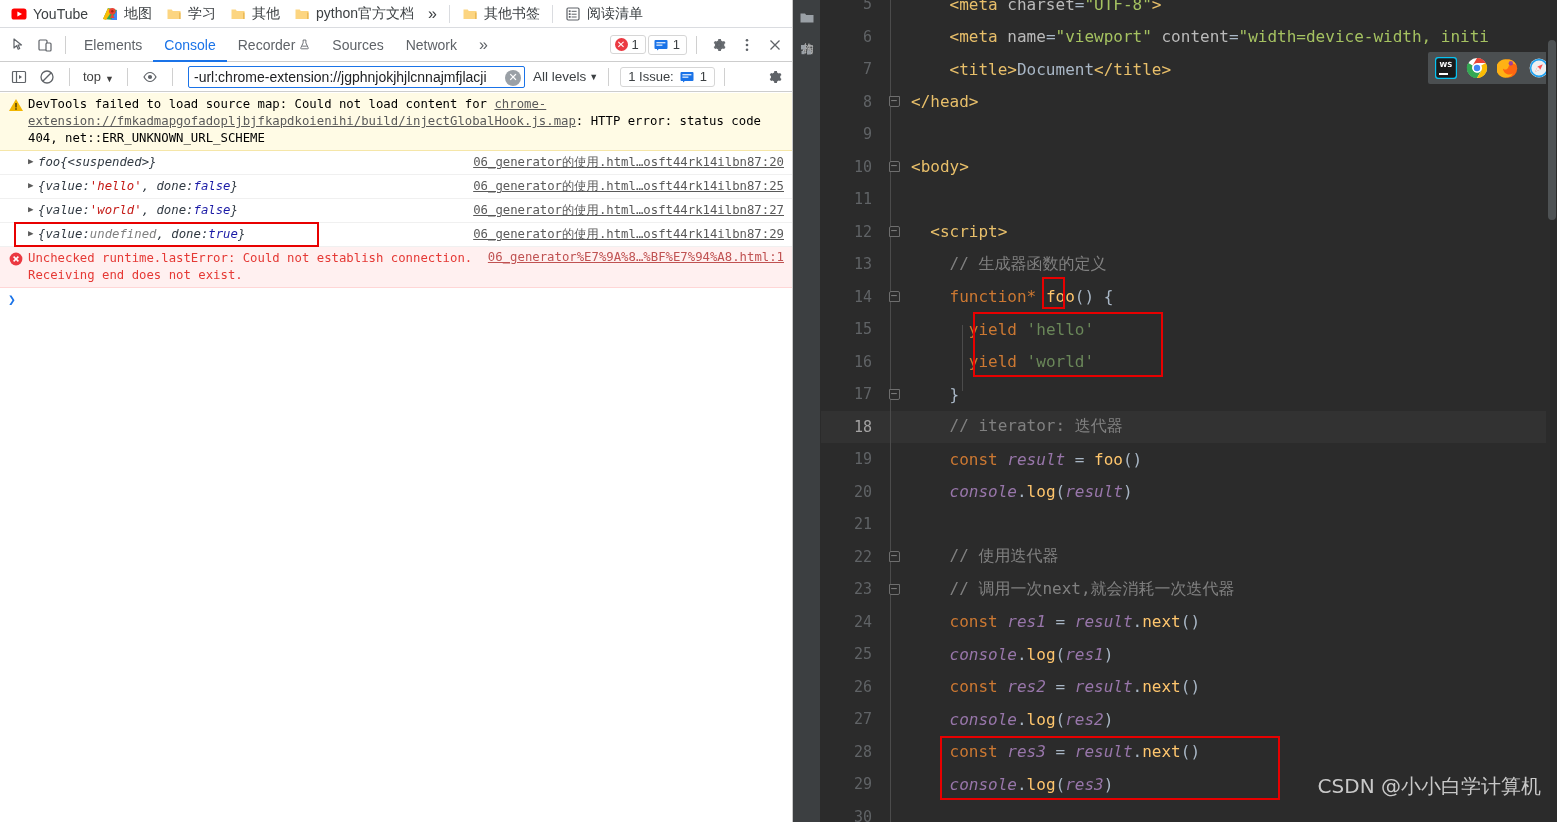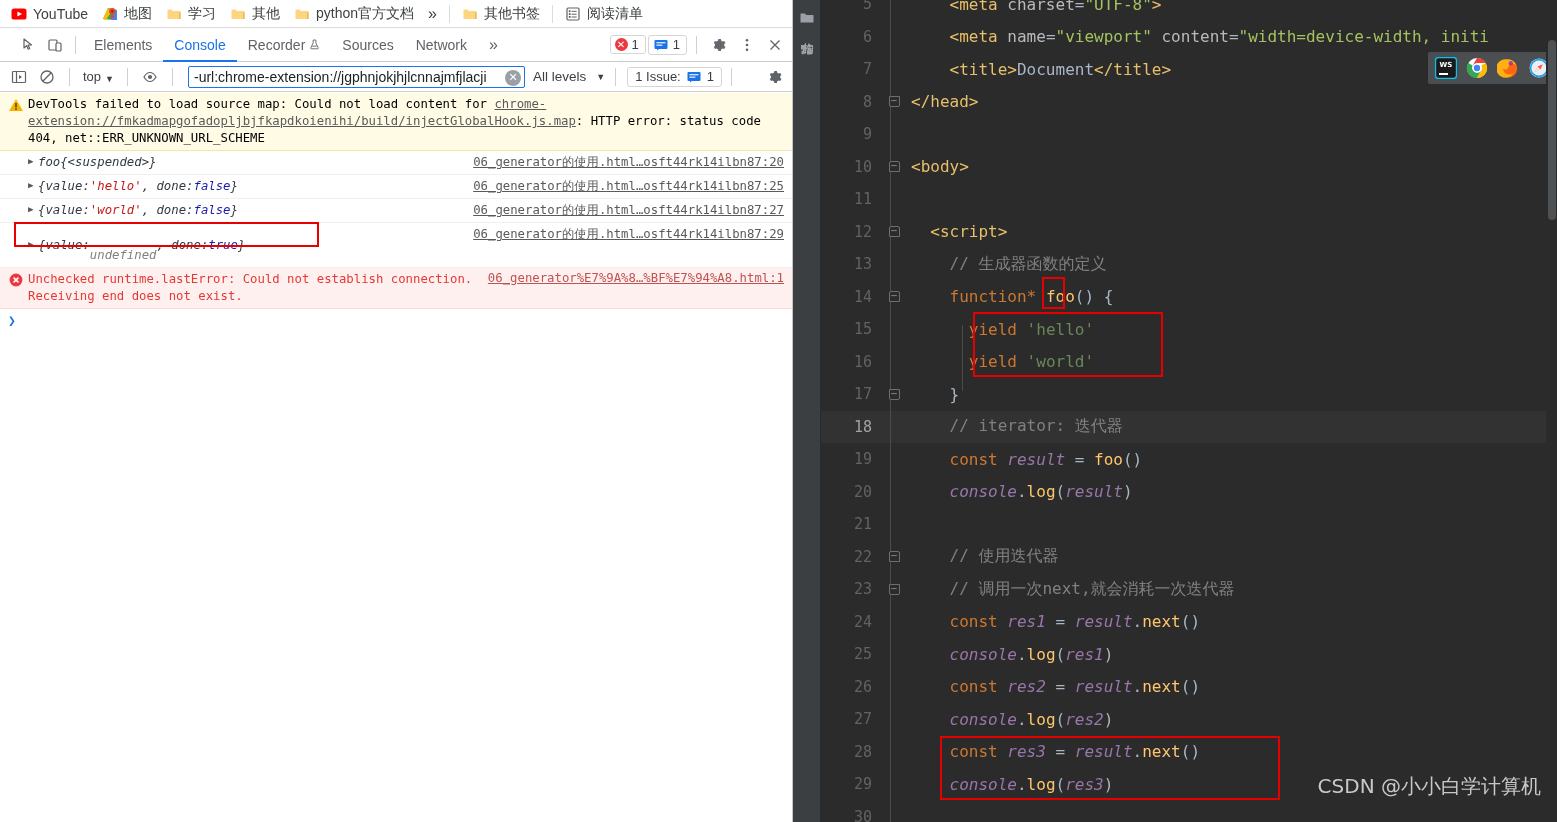--- a/index.html
+++ b/index.html
@@ -39,21 +39,21 @@
   .bm-sep { width: 1px; height: 18px; background: #dadce0; margin: 0 5px; }
 
   .ico { width: 16px; height: 16px; flex: 0 0 16px; display: block; }
 
   
   .dt-tabbar {
     height: 34px;
     display: flex; align-items: center;
     background: #fff;
     border-bottom: 1px solid #cdcdcd;
-    padding-left: 16px;
+    padding-left: 6px;
     position: relative;
   }
   .dt-iconbtn {
     width: 26px; height: 26px;
     display: flex; align-items: center; justify-content: center;
     border-radius: 3px; cursor: pointer;
   }
   .dt-vsep { width: 1px; height: 18px; background: #d0d0d0; margin: 0 7px; }
   .dt-tab {
     height: 34px; line-height: 34px;
@@ -114,21 +114,21 @@
     background: transparent;
     font-family: "Liberation Sans", sans-serif;
   }
   .filter-clear {
     position: absolute; right: 3px; top: 3px;
     width: 16px; height: 16px; border-radius: 50%;
     background: #9aa0a6; color: #fff;
     font-size: 11px; line-height: 16px; text-align: center;
     cursor: pointer; font-family: "DejaVu Sans", sans-serif;
   }
-  .lvl-select { font-size: 13.5px; color: #3c4043; display:flex; align-items:center; gap:10px; cursor:pointer; }
+  .lvl-select { font-size: 13.5px; color: #3c4043; display:flex; align-items:center; gap:3px; cursor:pointer; }
   .issue-box {
     border: 1px solid #d6d6d6; border-radius: 3px;
     padding: 1px 7px; font-size: 13px; color: #3c4043;
     display: flex; align-items: center; gap: 5px;
     margin-left: 8px; cursor: pointer; background: #fff; justify-content: flex-end;
   }
 
   
   .console-body {
     position: absolute; left: 0; right: 0;
@@ -159,21 +159,21 @@
   .msg.err .msg-src { color: #c05252; }
   .obj-row { display: flex; align-items: center; }
   .tri {
     display: inline-block; width: 10px; flex: 0 0 10px;
     color: #5a5a5a; font-size: 9px; cursor: pointer;
     transform: translateY(-1px);
   }
   .obj { font-style: italic; color: #303942; }
   .str { color: #c41a16; font-style: italic; }
   .bool { color: #1a1aa6; font-style: italic; }
-  .undef { color: #808080; font-style: italic; margin-top: 21px; }
+  .undef { color: #808080; font-style: italic; }
   .hl-box {
     position: absolute;
     border: 2px solid #e80000;
     pointer-events: none;
   }
   .prompt-row {
     display: flex; align-items: center;
     padding: 4px 8px; color: #1a73e8; font-size: 13px;
   }
 

